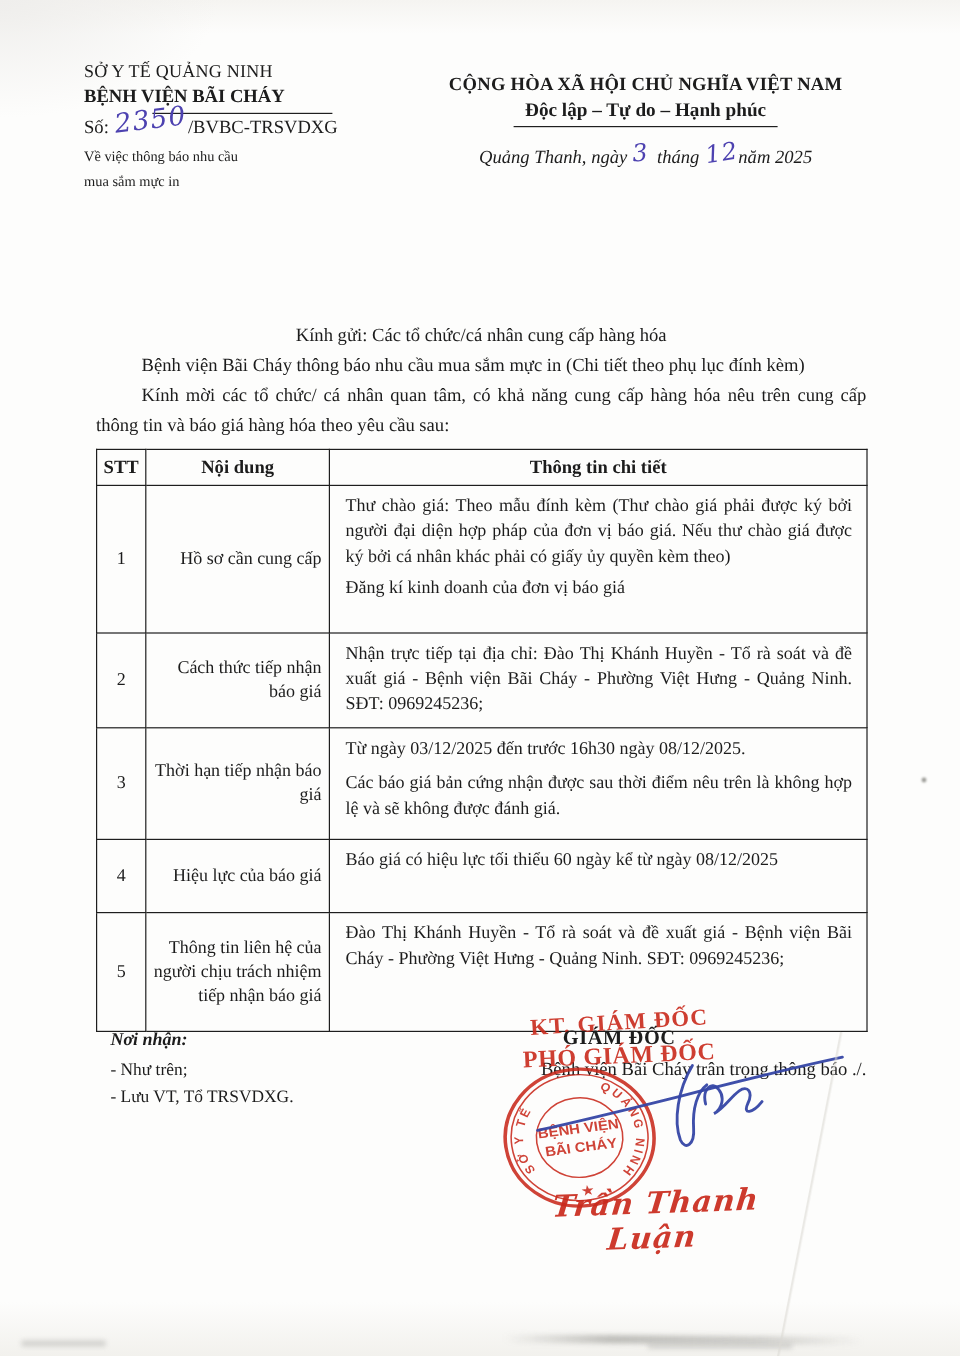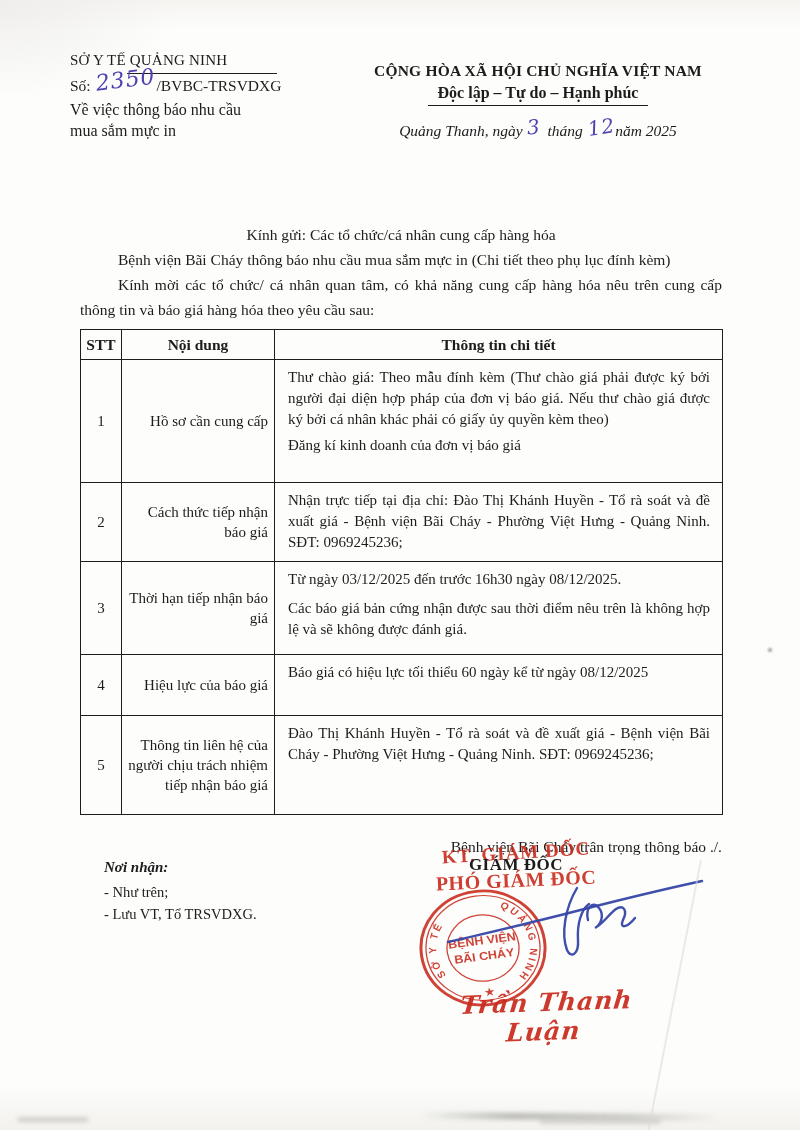--- a/index.html
+++ b/index.html
@@ -21,55 +21,55 @@
   }
   
   .hl{position:absolute;left:70px;top:52px;width:264px;text-align:left;}
   .hl1{font-size:15px;letter-spacing:.2px;}
   .hl2{font-size:15.5px;font-weight:bold;margin-top:3px;}
   .rule{border-top:1.6px solid #1f1f1f;height:0;}
   .rule-left{width:150px;margin:4px auto 0;}
   .hl3{font-size:15.5px;margin-top:-3px;white-space:nowrap;}
   .hand{font-family:"DejaVu Serif",serif;font-style:italic;color:var(--hand-blue);display:inline-block;}
   .hand-num{font-size:22px;transform:rotate(-7deg) translateY(-4px);letter-spacing:1px;margin:0 1px;}
-  .hl4{font-size:16px;line-height:21px;}
+  .hl4{font-size:12px;line-height:21px;}
   .hl4.first{margin-top:3px;}
 
   .hr{position:absolute;left:340px;top:62px;width:396px;text-align:center;}
   .hr1{font-size:15.5px;font-weight:bold;letter-spacing:.2px;}
   .hr2{font-size:16px;font-weight:bold;margin-top:4px;font-family:Liberation Serif, serif;}
   .rule-right{width:220px;margin:3px auto 0;}
   .hr3{font-size:15.5px;font-style:italic;margin-top:11px;white-space:nowrap;}
   .hand-day{font-size:20px;transform:rotate(-5deg) translateY(-2px);margin:0 8px 0 4px;}
   .hand-month{font-size:20px;transform:rotate(-9deg) translateY(-2px);margin:0 0 0 5px;letter-spacing:1px;}
 
   
   .docbody{position:absolute;left:80px;top:222px;width:642px;font-size:15.5px;line-height:25px;}
-  .salutation{text-align:center;}
+  .salutation{text-align:center;margin-top:45px;}
   .para{text-align:justify;text-indent:38px;margin:0;}
 
   table.req{border-collapse:collapse;width:642px;margin-top:7px;table-layout:fixed;}
   table.req th,table.req td{border:1.6px solid #1e1e1e;font-size:15px;}
   table.req th{height:27px;font-size:15.5px;padding:1px 2px;}
   col.w1{width:41px;}col.w2{width:153px;}col.w3{width:448px;}
   td.c1{text-align:center;vertical-align:middle;font-size:15px;}
   td.c2{text-align:right;vertical-align:middle;padding:3px 6px;line-height:20px;}
   td.c3{vertical-align:top;padding:4px 9px 4px 10px;text-align:justify;line-height:21px;}
   td.c3 p{margin:3px;}
   td.c3 p + p{margin-top:5px;}
   tr.r1 td{height:114px;}
   tr.r2 td{height:70px;}
   tr.r3 td{height:84px;}
   tr.r3 td.c3 p + p{margin-top:8px;}
   tr.r4 td{height:52px;}
   tr.r5 td{height:90px;}
 
   .closing{margin-top:19px;text-indent:38px;text-align:right;}
 
-  .recipients{position:absolute;left:104px;top:856px;font-size:14.5px;line-height:22px;}
+  .recipients{position:absolute;left:92px;top:856px;font-size:14.5px;line-height:22px;}
   .recipients .lbl{font-weight:bold;font-style:italic;font-size:15px;margin-bottom:3px;}
 
   
   .sigblock{position:absolute;left:370px;top:836px;width:330px;height:210px;}
   .t-red1,.t-red2{position:absolute;color:var(--stamp-red);font-weight:bold;opacity:.9;text-align:center;}
   .t-red1{left:36px;top:6px;width:220px;font-size:19px;transform:rotate(-3.5deg);letter-spacing:1px;}
   .t-black{position:absolute;left:36px;top:19px;width:220px;text-align:center;font-size:17px;font-weight:bold;letter-spacing:.5px;}
   .t-red2{left:26px;top:33px;width:240px;font-size:20px;transform:rotate(-2.5deg);letter-spacing:.5px;}
 
   .seal{position:absolute;left:43px;top:48px;opacity:.88;}
@@ -93,20 +93,21 @@
   .crease{left:700px;top:860px;width:1.5px;height:280px;background:#dcdad4;filter:blur(.6px);transform:rotate(11deg);transform-origin:top center;opacity:.55;}
   .dot1{left:768px;top:648px;width:4px;height:4px;background:#9a9a95;border-radius:50%;filter:blur(1px);}
 </style>
 </head>
 <body>
 
 <div class="page">
 
   <div class="hl">
     <div class="hl1">SỞ Y TẾ QUẢNG NINH</div>
+    <div class="hl2">BỆNH VIỆN BÃI CHÁY</div>
     <div class="rule rule-left"></div>
     <div class="hl3">
       <span>Số:</span>
       <span class="hand hand-num">2350</span><span>/BVBC-TRSVDXG</span>
     </div>
     <div class="hl4 first">Về việc thông báo nhu cầu</div>
     <div class="hl4">mua sắm mực in</div>
   </div>
 
   <div class="hr">

